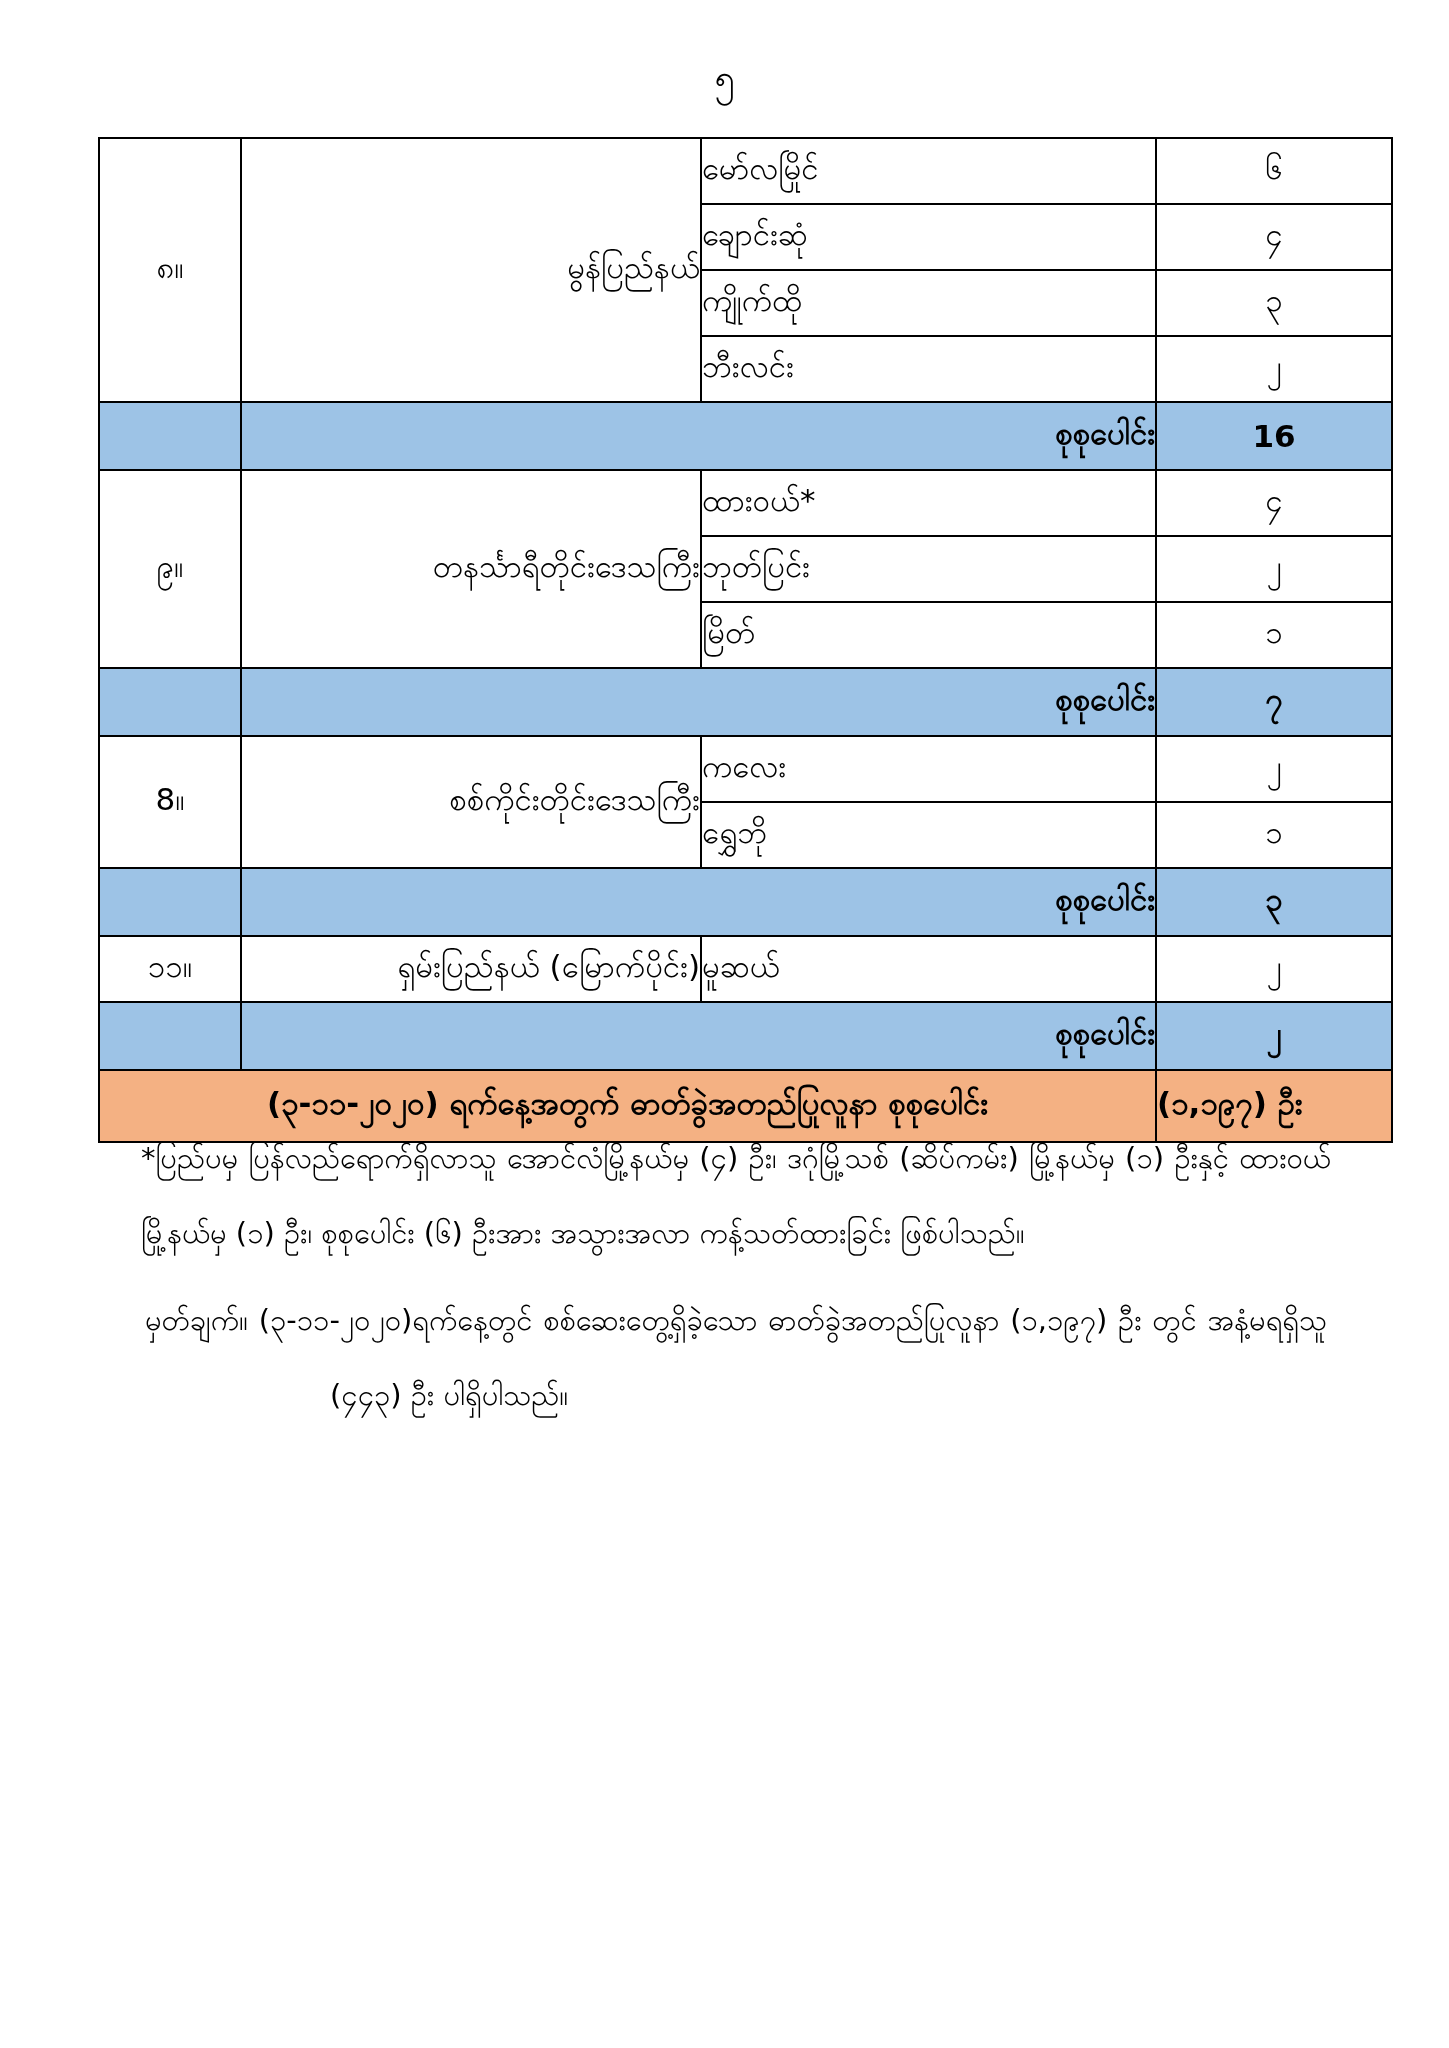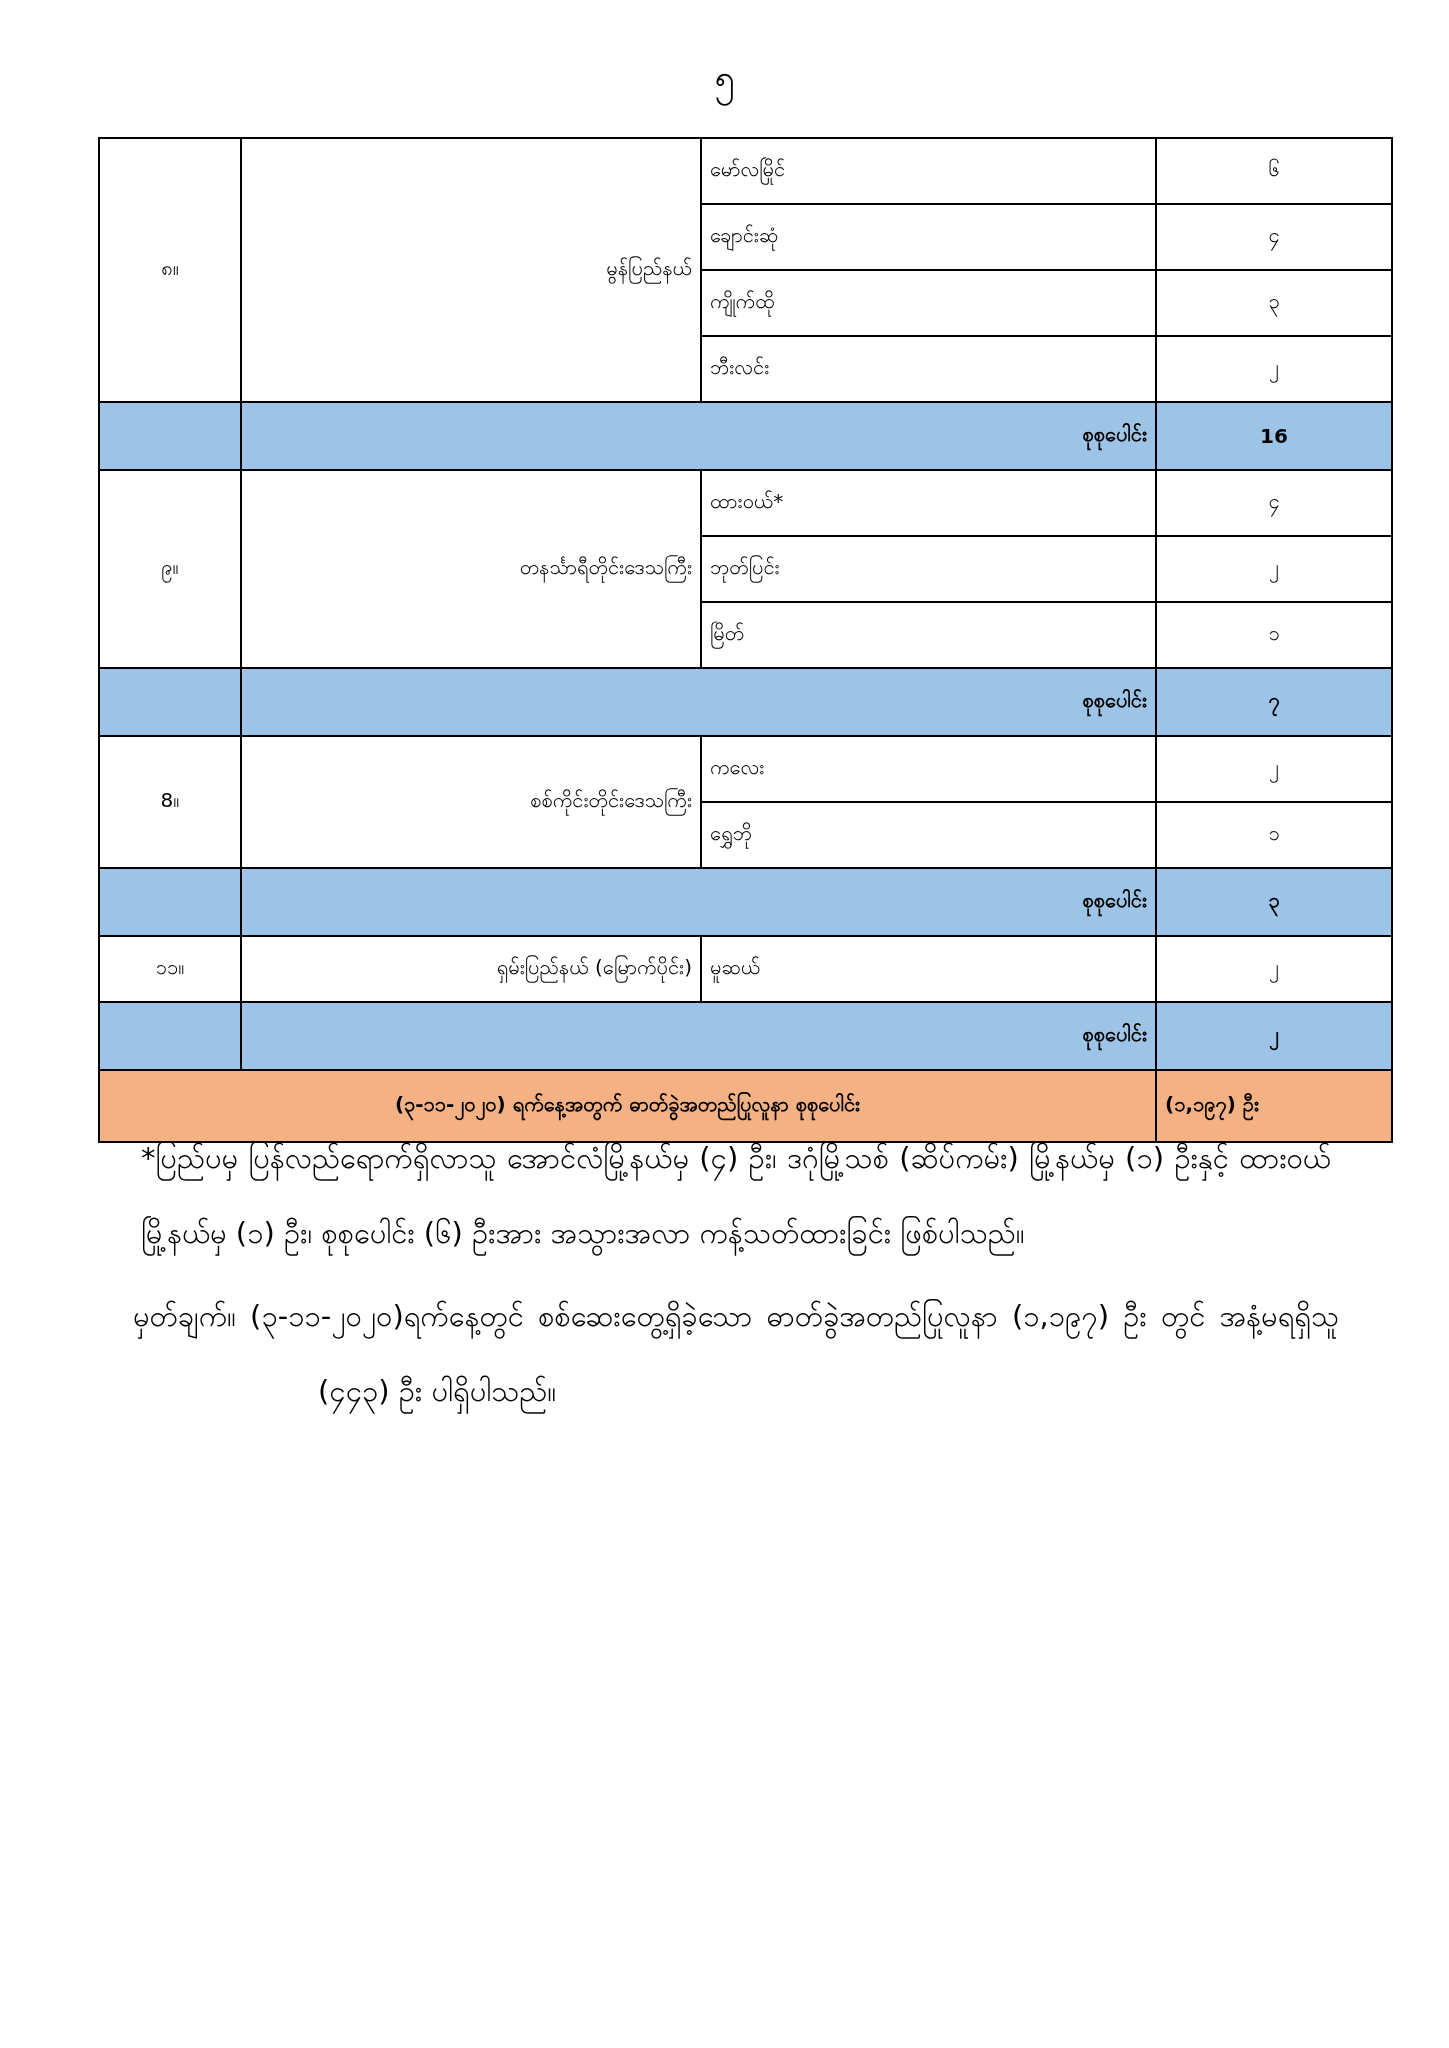--- a/index.html
+++ b/index.html
@@ -28,23 +28,23 @@
   table.case-table {
     position: absolute;
     left: 98px;
     top: 137px;
     width: 1293px;
     border-collapse: collapse;
     table-layout: fixed;
   }
   table.case-table td {
     border: 2px solid var(--border, #000000);
-    font-size: 20px;
+    font-size: 31px;
     vertical-align: middle;
-    padding: 8px;
+    padding: 0;
     overflow: hidden;
   }
   tr.data-row { height: 66px; }
   td.no-cell     { text-align: center; }
   td.region-cell { text-align: right; padding-left: 14px; }
   td.township-cell { text-align: left; padding-left: 14px; }
   td.count-cell  { text-align: center; }
   tr.total-row {
     height: 68px;
     background: var(--total-row-bg, #9DC3E6);
@@ -62,21 +62,21 @@
     position: absolute;
     left: 133px;
     top: 1113px;
     width: 1206px;
     font-size: 29px;
     line-height: 75px;
     text-align: justify;
   }
   p.footnote { margin: 8px; }
   p.remark {
-    margin: 0;
+    margin: 12px;
     padding-left: 185px;
     text-indent: -185px;
   }
   .remark-label { font-weight: normal; }
 </style>
 </head>
 <body>
 
 <div class="page">
 

